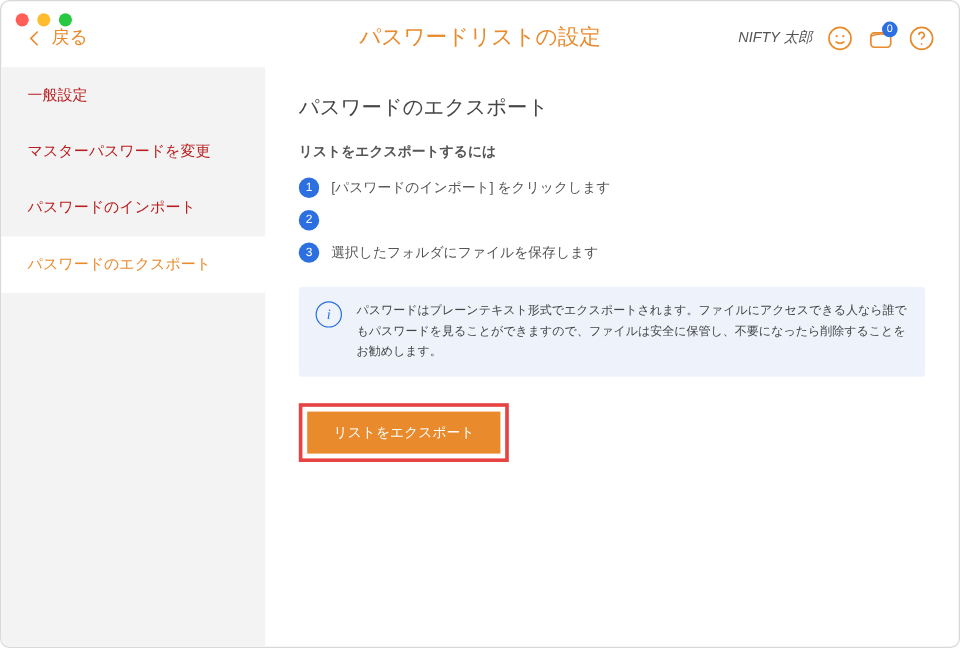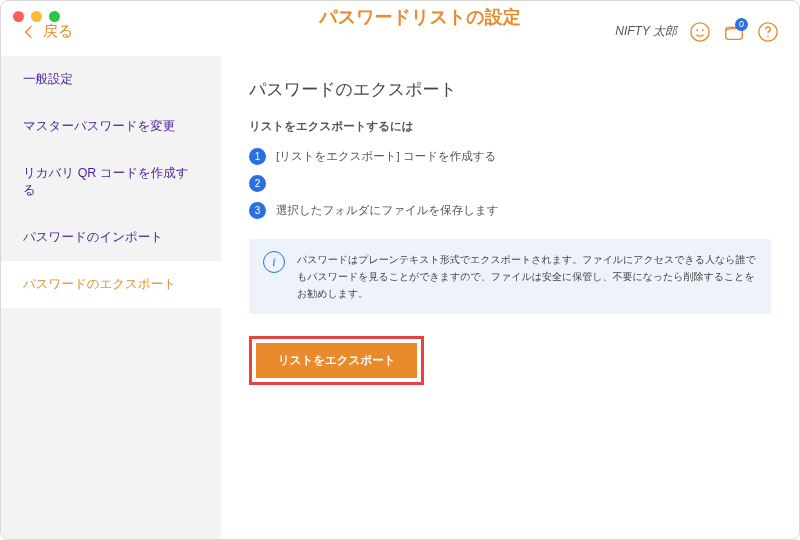--- a/index.html
+++ b/index.html
@@ -6,41 +6,41 @@
   html, body { width: 800px; height: 540px; font-family: "Hiragino Sans", "Meiryo", sans-serif; background: #fff; }
   .window { width: 800px; height: 540px; background: #fff; border: 1px solid #d8d8d8; border-radius: 8px; overflow: hidden; position: relative; }
   .traffic { position: absolute; top: 10px; left: 12px; display: flex; gap: 7px; }
   .traffic span { width: 11px; height: 11px; border-radius: 50%; display: block; }
   .t-red { background:#ff5f57; }
   .t-yellow { background:#febc2e; }
   .t-green { background:#28c840; }
   .header { height: 55px; display: flex; align-items: center; justify-content: space-between; padding: 0 20px 0 20px; }
   .back { display:flex; align-items:center; gap:6px; color:#e98a2c; font-size:15px; cursor:pointer; margin-left:0px; margin-top:6px;}
   .back svg { width:16px; height:16px; }
-  .title { color:#e98a2c; font-size:18px; font-weight:700; position:absolute; left:50%; transform:translateX(-50%); top:4px;margin-left:20px;}
+  .title { color:#e98a2c; font-size:18px; font-weight:400; position:absolute; left:50%; transform:translateX(-50%); top:18px;}
   .hdr-right { display:flex; align-items:center; gap:12px; margin-top:6px;}
   .username { font-size:12px; color:#555;font-style:italic; }
   .hicon { width:22px; height:22px; display:flex; align-items:center; justify-content:center; position:relative;}
   .hicon svg { width:22px; height:22px; stroke:#e98a2c; fill:none; stroke-width:1.5; }
   .badge { position:absolute; top:-3px; right:-3px; background:#2b6fe0; color:#fff; font-size:9px; border-radius:7px; min-width:13px; height:13px; display:flex; align-items:center; justify-content:center; padding:0 2px;}
   .body { display:flex; height: calc(540px - 55px); }
   .sidebar { width:220px; background:#f3f3f3; padding-top:0px; }
-  .sb-item { padding:15px 22px; font-size:12.5px; color:#4c1d95; cursor:pointer; }
+  .sb-item { padding:15px 22px; font-size:12.5px; color:#b91c1c; cursor:pointer; }
   .sb-item.active { background:#fff; color:#e98a2c; }
   .content { flex:1; padding:22px 28px 22px 28px; }
   .c-heading { font-size:17px; color:#444; font-weight:400; margin-bottom:18px; }
   .c-sub { font-size:11.5px; color:#555; margin-bottom:14px;font-weight:bold; }
   .steps { list-style:none; margin-bottom:20px;}
   .steps li { display:flex; align-items:center; gap:10px; font-size:11.5px; color:#555; margin-bottom:10px;}
   .stepnum { width:17px; height:17px; border-radius:50%; background:#2b6fe0; color:#fff; font-size:10px; display:flex; align-items:center; justify-content:center; flex:0 0 17px;}
   .infobox { background:#edf2fb; border-radius:3px; padding:12px 14px; display:flex; gap:12px; align-items:flex-start; margin-bottom:22px;}
   .infoicon { width:22px; height:22px; border:1.5px solid #2b6fe0; border-radius:50%; display:flex; align-items:center; justify-content:center; color:#2b6fe0; font-size:12px; flex:0 0 22px; font-style:italic; font-family:serif;}
   .infotext { font-size:10px; color:#444; line-height:1.7;}
   .btn-wrap { display:inline-block; border:3px solid #e74343; padding:4px;}
-  .exportbtn { background:#e98a2c; color:#fff; border:none; font-size:11.5px; padding:10px 22px; cursor:pointer;font-weight:bold; }
+  .exportbtn { background:#e98a2c; color:#fff; border:none; font-size:11.5px; padding:10px 22px; cursor:pointer; }
 </style>
 </head>
 <body>
 
 <div class="window">
 
   <div class="traffic">
     <span class="t-red"></span>
     <span class="t-yellow"></span>
     <span class="t-green"></span>
@@ -78,32 +78,31 @@
             <circle cx="12" cy="17" r="0.8" fill="#e98a2c" stroke="none"></circle>
           </svg>
       </span>
     </div>
   </div>
 
   <div class="body">
     <div class="sidebar">
       <div class="sb-item"><span>一般設定</span></div>
       <div class="sb-item"><span>マスターパスワードを変更</span></div>
-      <div class="sb-item"><span>リカバリ QR コードを作成する</span></div>
       <div class="sb-item"><span>パスワードのインポート</span></div>
       <div class="sb-item active"><span>パスワードのエクスポート</span></div>
     </div>
 
     <div class="content">
       <h2 class="c-heading">パスワードのエクスポート</h2>
       <div class="c-sub">リストをエクスポートするには</div>
       <ul class="steps">
         <li>
             <span class="stepnum">1</span>
-            <span>[リストをエクスポート] コードを作成する</span>
+            <span>[パスワードのインポート] をクリックします</span>
           </li>
         <li>
             <span class="stepnum">2</span>
           </li>
         <li>
             <span class="stepnum">3</span>
             <span>選択したフォルダにファイルを保存します</span>
           </li>
       </ul>
       <div class="infobox">

